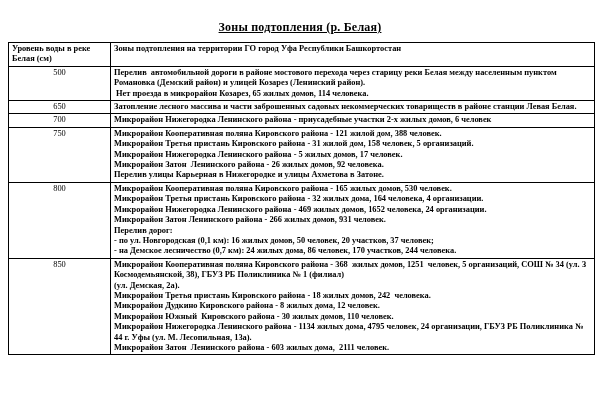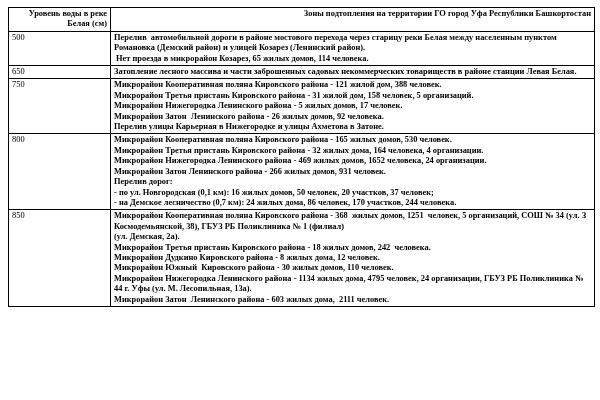--- a/index.html
+++ b/index.html
@@ -29,30 +29,31 @@
   .flood-table col.c2 { width: 484px; }
   .flood-table th, .flood-table td {
     border: 1px solid #000000;
     vertical-align: top;
     font-size: 8.4px;
     line-height: 10.4px;
     padding: 1px 3px;
   }
   .flood-table th {
     font-weight: bold;
-    text-align: right;
+    text-align: left;
     height: 15px;
   }
-  td.level-cell { text-align: left; }
+  td.level-cell { text-align: center; }
   td.desc-cell .zone-line { white-space: pre-wrap; font-weight: bold; }
 </style>
 </head>
 <body>
 
 <div class="page">
+  <div class="doc-title">Зоны подтопления (р. Белая)</div>
 
   <table class="flood-table">
     <colgroup>
         <col class="c1">
         <col class="c2">
       </colgroup>
     <thead>
       <tr>
         <th>Уровень воды в реке Белая (см)</th>
         <th>Зоны подтопления на территории ГО город Уфа Республики Башкортостан</th>
@@ -63,20 +64,26 @@
           <td class="level-cell">500</td>
           <td class="desc-cell">
             <div class="zone-line">Перелив  автомобильной дороги в районе мостового перехода через старицу реки Белая между населенным пунктом Романовка (Демский район) и улицей Козарез (Ленинский район).</div>
             <div class="zone-line"> Нет проезда в микрорайон Козарез, 65 жилых домов, 114 человека.</div>
           </td>
         </tr>
         <tr>
           <td class="level-cell">650</td>
           <td class="desc-cell">
             <div class="zone-line">Затопление лесного массива и части заброшенных садовых некоммерческих товариществ в районе станции Левая Белая.</div>
+          </td>
+        </tr>
+        <tr>
+          <td class="level-cell">700</td>
+          <td class="desc-cell">
+            <div class="zone-line">Микрорайон Нижегородка Ленинского района - приусадебные участки 2-х жилых домов, 6 человек</div>
           </td>
         </tr>
         <tr>
           <td class="level-cell">750</td>
           <td class="desc-cell">
             <div class="zone-line">Микрорайон Кооперативная поляна Кировского района - 121 жилой дом, 388 человек.</div>
             <div class="zone-line">Микрорайон Третья пристань Кировского района - 31 жилой дом, 158 человек, 5 организаций.</div>
             <div class="zone-line">Микрорайон Нижегородка Ленинского района - 5 жилых домов, 17 человек.</div>
             <div class="zone-line">Микрорайон Затон  Ленинского района - 26 жилых домов, 92 человека.</div>
             <div class="zone-line">Перелив улицы Карьерная в Нижегородке и улицы Ахметова в Затоне.</div>

